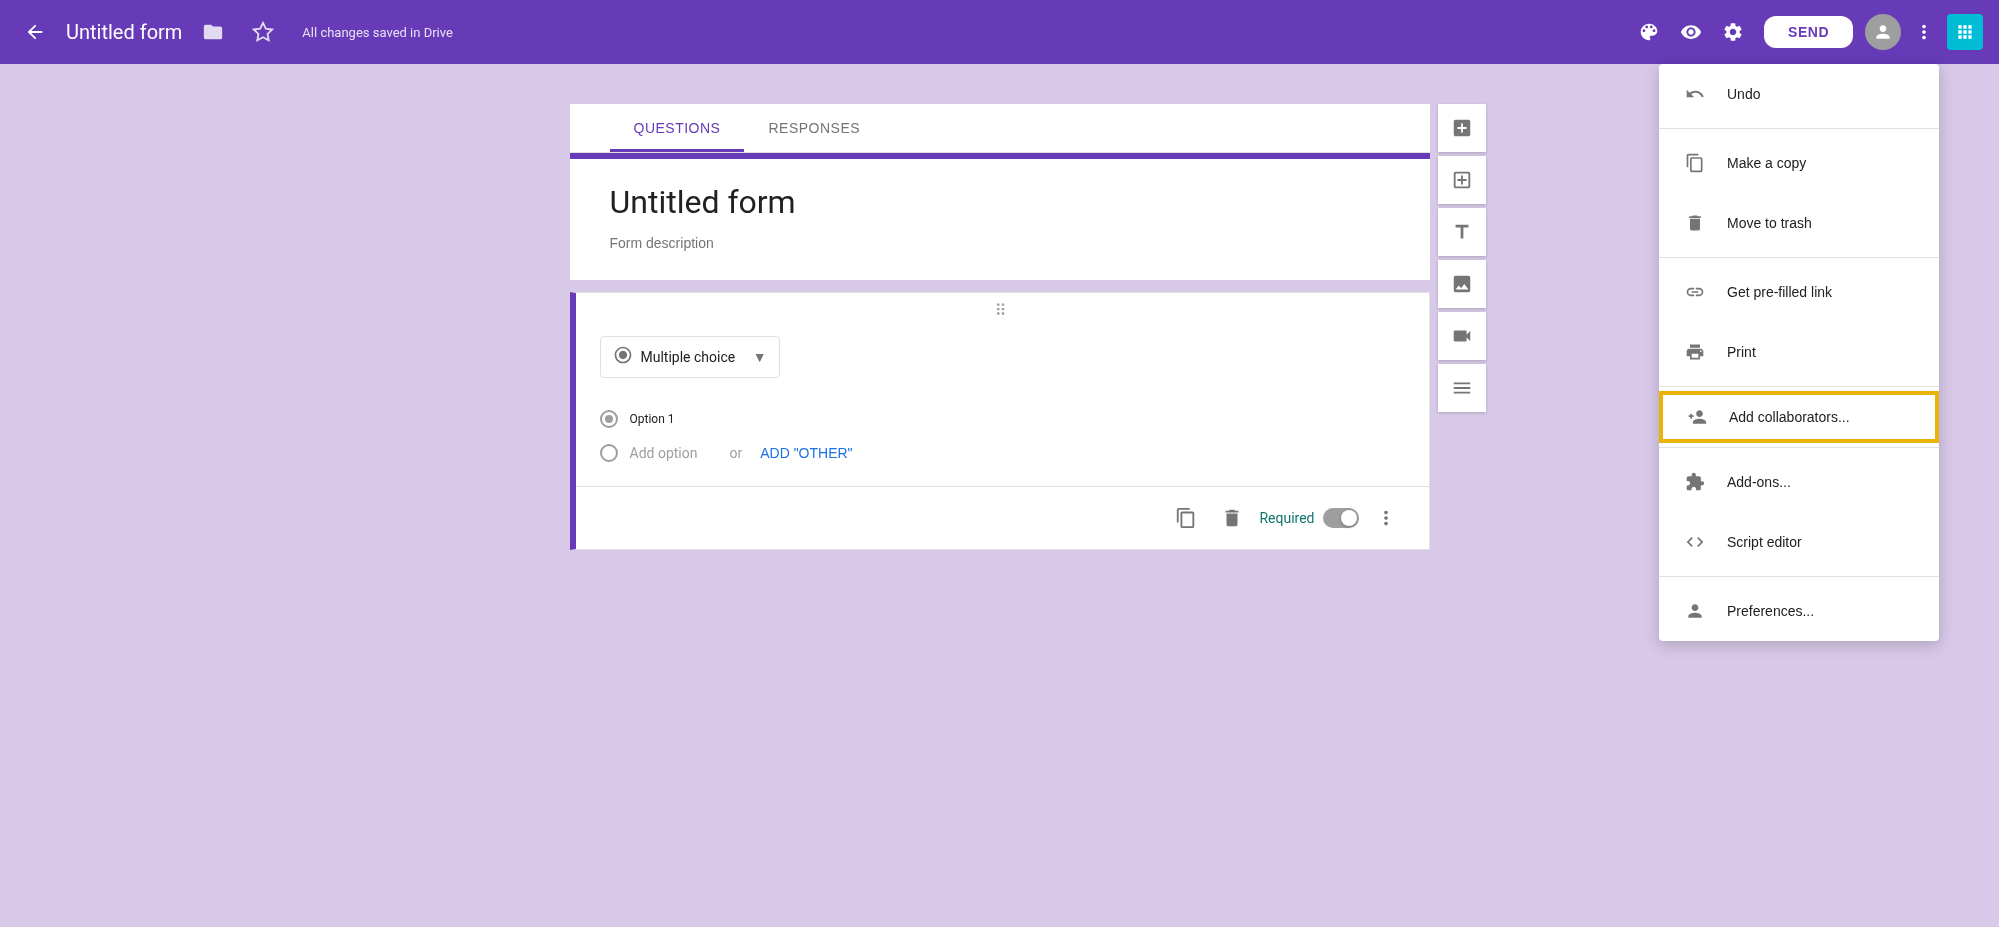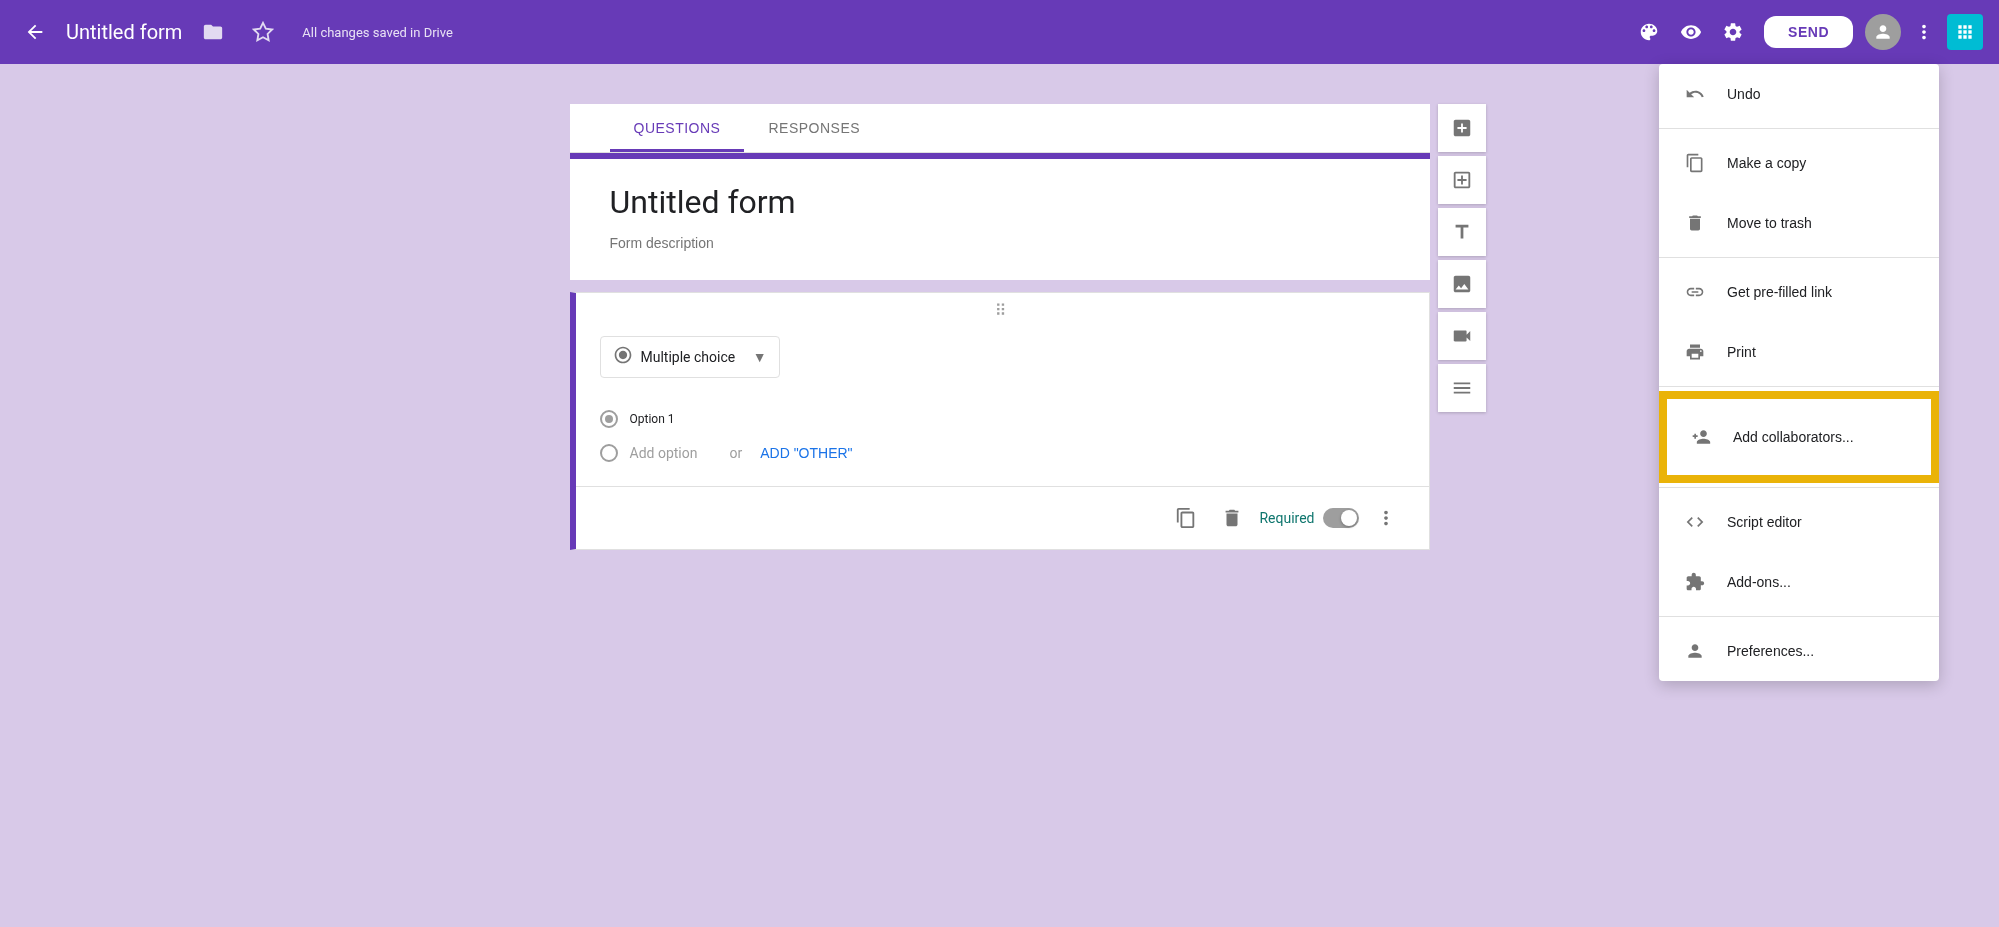--- a/index.html
+++ b/index.html
@@ -348,22 +348,22 @@
       padding: 20px 24px;
       cursor: pointer;
       font-size: 14px;
       color: #202124;
       border: none;
       background: none;
       width: 100%;
       text-align: left;
     }
     .menu-item.highlighted {
-      border: 8px solid #eab308;
-      padding: 28px 22px;
+      border: 4px solid #eab308;
+      padding: 12px 22px;
     }
     .menu-icon {
       color: #757575;
       font-size: 18px;
       width: 24px;
       display: flex;
       align-items: center;
       justify-content: center;
       flex-shrink: 0;
     }
@@ -594,35 +594,35 @@
         </svg>
     </span>
     <span>Add collaborators...</span>
   </button>
 
   <div class="menu-divider"></div>
 
   <button class="menu-item">
     <span class="menu-icon">
       <svg width="20" height="20" viewBox="0 0 24 24" fill="#757575">
+          <path d="M20.5 11H19V7c0-1.1-.9-2-2-2h-4V3.5C13 2.12 11.88 1 10.5 1S8 2.12 8 3.5V5H4c-1.1 0-1.99.9-1.99 2v3.8H3.5c1.49 0 2.7 1.21 2.7 2.7s-1.21 2.7-2.7 2.7H2V20c0 1.1.9 2 2 2h3.8v-1.5c0-1.49 1.21-2.7 2.7-2.7 1.49 0 2.7 1.21 2.7 2.7V22H17c1.1 0 2-.9 2-2v-4h1.5c1.38 0 2.5-1.12 2.5-2.5S21.88 11 20.5 11z"></path>
+        </svg>
+    </span>
+    <span>Add-ons...</span>
+  </button>
+
+  <button class="menu-item">
+    <span class="menu-icon">
+      <svg width="20" height="20" viewBox="0 0 24 24" fill="#757575">
           <path d="M9.4 16.6L4.8 12l4.6-4.6L8 6l-6 6 6 6 1.4-1.4zm5.2 0l4.6-4.6-4.6-4.6L16 6l6 6-6 6-1.4-1.4z"></path>
         </svg>
     </span>
     <span>Script editor</span>
   </button>
 
-  <button class="menu-item">
-    <span class="menu-icon">
-      <svg width="20" height="20" viewBox="0 0 24 24" fill="#757575">
-          <path d="M20.5 11H19V7c0-1.1-.9-2-2-2h-4V3.5C13 2.12 11.88 1 10.5 1S8 2.12 8 3.5V5H4c-1.1 0-1.99.9-1.99 2v3.8H3.5c1.49 0 2.7 1.21 2.7 2.7s-1.21 2.7-2.7 2.7H2V20c0 1.1.9 2 2 2h3.8v-1.5c0-1.49 1.21-2.7 2.7-2.7 1.49 0 2.7 1.21 2.7 2.7V22H17c1.1 0 2-.9 2-2v-4h1.5c1.38 0 2.5-1.12 2.5-2.5S21.88 11 20.5 11z"></path>
-        </svg>
-    </span>
-    <span>Add-ons...</span>
-  </button>
-
   <div class="menu-divider"></div>
 
   <button class="menu-item">
     <span class="menu-icon">
       <svg width="20" height="20" viewBox="0 0 24 24" fill="#757575">
           <path d="M12 12c2.21 0 4-1.79 4-4s-1.79-4-4-4-4 1.79-4 4 1.79 4 4 4zm0 2c-2.67 0-8 1.34-8 4v2h16v-2c0-2.66-5.33-4-8-4z"></path>
         </svg>
     </span>
     <span>Preferences...</span>
   </button>

